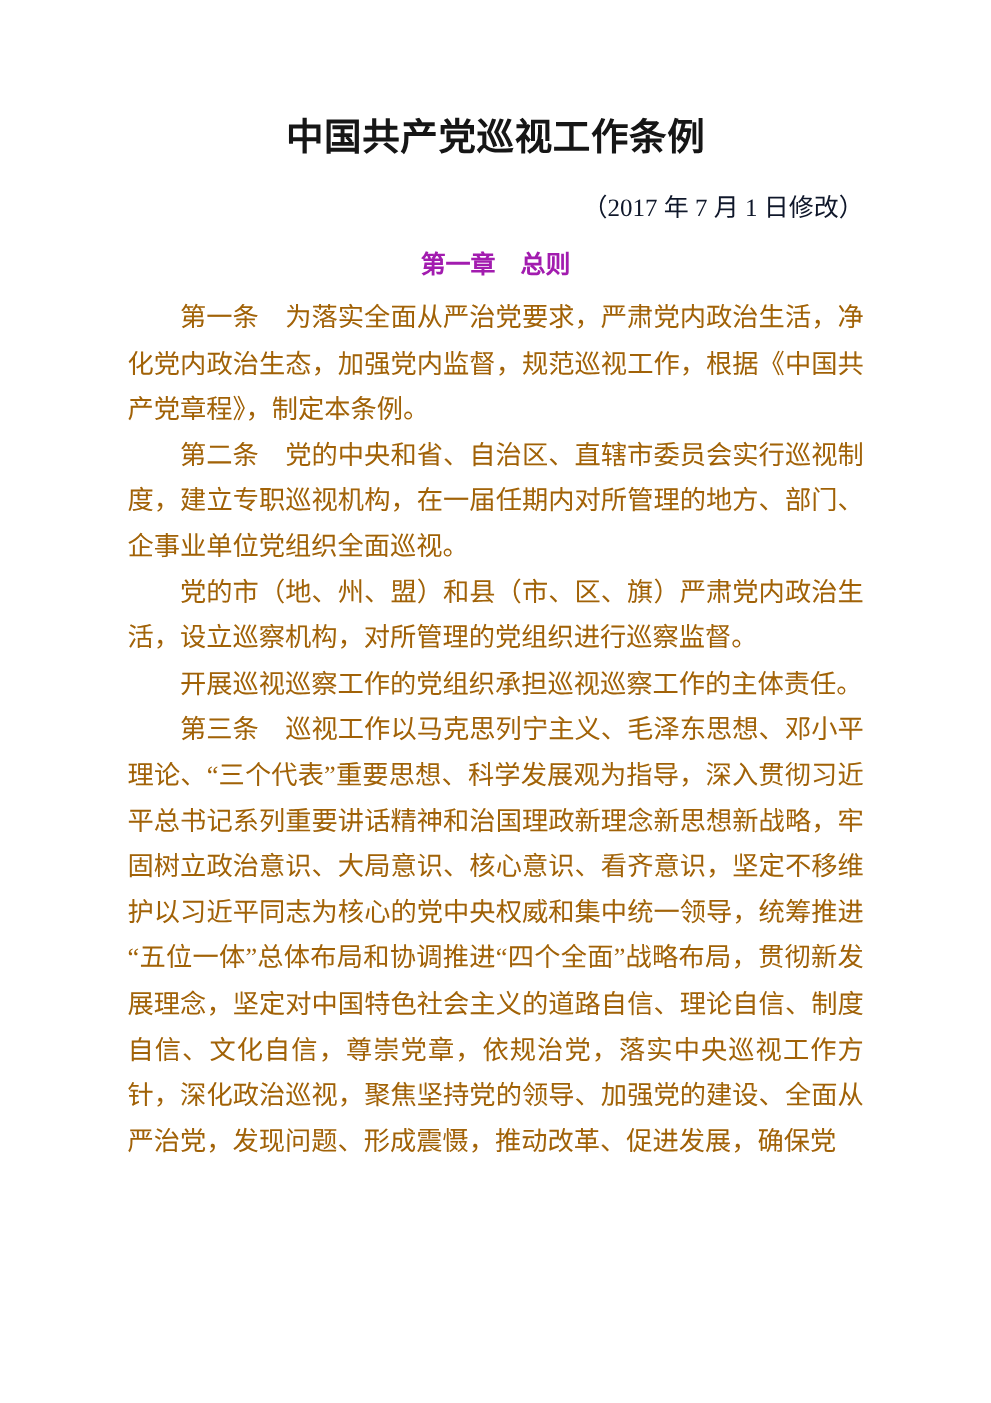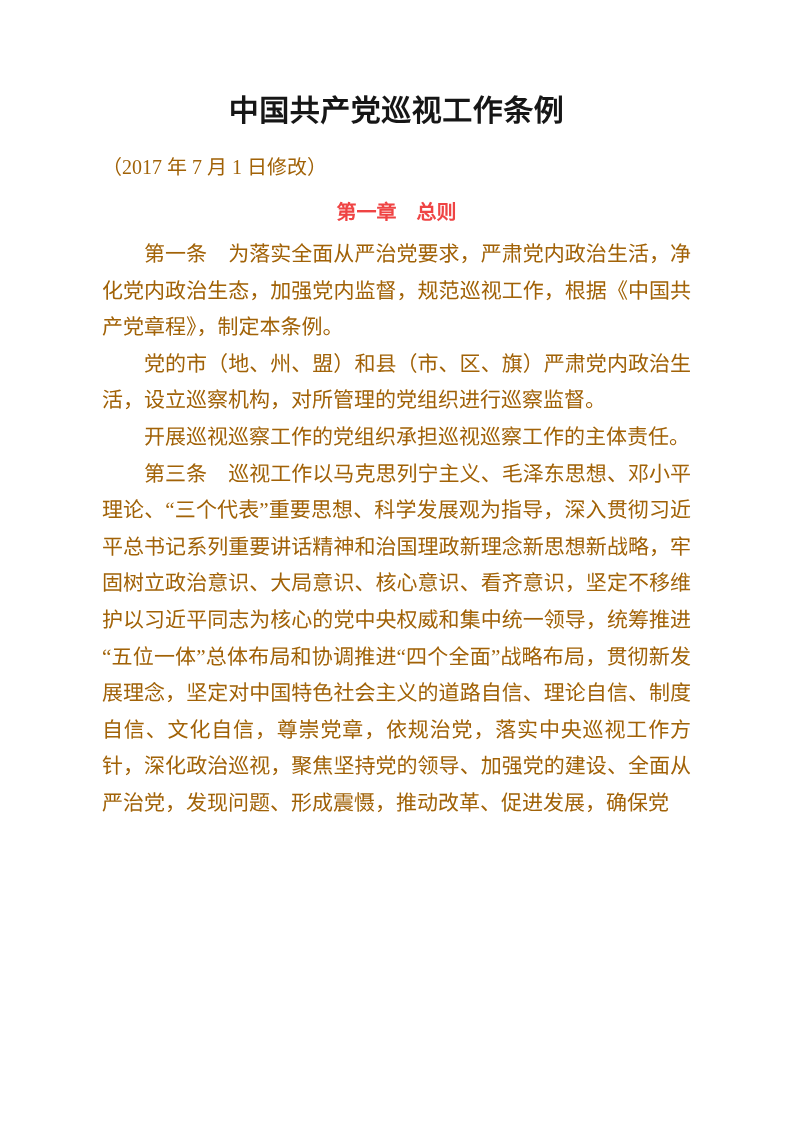--- a/index.html
+++ b/index.html
@@ -27,31 +27,31 @@
     font-weight: bold;
     line-height: 42px;
     text-align: center;
     color: #161616;
     letter-spacing: 0.5px;
   }
   .doc-subtitle {
     margin: 22px 0 17px 0;
     font-size: 20px;
     line-height: 27px;
-    text-align: left;
+    text-align: right;
     font-weight: normal;
-    color: #a16207;
+    color: #0f172a;
   }
   .chapter-heading {
     margin: 11px 0 0 0;
     font-size: 20px;
     line-height: 29px;
     text-align: center;
     font-weight: bold;
-    color: #ef4444;
+    color: #a21caf;
   }
   .body-text {
     margin-top: 9px;
   }
   .para {
     margin: 0;
     font-size: 21px;
     line-height: 36.6px;
     text-align: justify;
     text-indent: 2em;
@@ -66,19 +66,20 @@
   <div class="content">
 
     <h1 class="doc-title">中国共产党巡视工作条例</h1>
 
     <p class="doc-subtitle">（2017 年 7 月 1 日修改）</p>
 
     <h2 class="chapter-heading">第一章　总则</h2>
 
     <div class="body-text">
       <p class="para">第一条　为落实全面从严治党要求，严肃党内政治生活，净化党内政治生态，加强党内监督，规范巡视工作，根据《中国共产党章程》，制定本条例。</p>
+      <p class="para">第二条　党的中央和省、自治区、直辖市委员会实行巡视制度，建立专职巡视机构，在一届任期内对所管理的地方、部门、企事业单位党组织全面巡视。</p>
       <p class="para">党的市（地、州、盟）和县（市、区、旗）严肃党内政治生活，设立巡察机构，对所管理的党组织进行巡察监督。</p>
       <p class="para">开展巡视巡察工作的党组织承担巡视巡察工作的主体责任。</p>
       <p class="para">第三条　巡视工作以马克思列宁主义、毛泽东思想、邓小平理论、“三个代表”重要思想、科学发展观为指导，深入贯彻习近平总书记系列重要讲话精神和治国理政新理念新思想新战略，牢固树立政治意识、大局意识、核心意识、看齐意识，坚定不移维护以习近平同志为核心的党中央权威和集中统一领导，统筹推进“五位一体”总体布局和协调推进“四个全面”战略布局，贯彻新发展理念，坚定对中国特色社会主义的道路自信、理论自信、制度自信、文化自信，尊崇党章，依规治党，落实中央巡视工作方针，深化政治巡视，聚焦坚持党的领导、加强党的建设、全面从严治党，发现问题、形成震慑，推动改革、促进发展，确保党</p>
     </div>
 
   </div>
 </div>
 
 </body></html>

